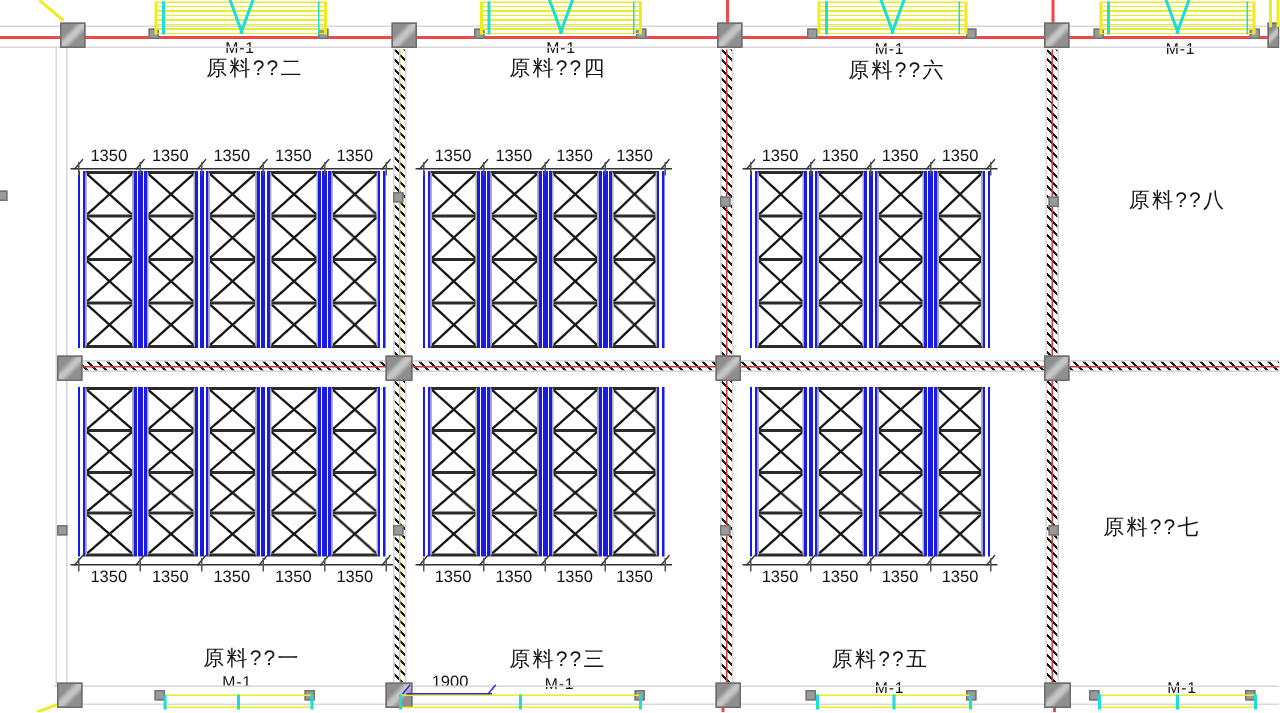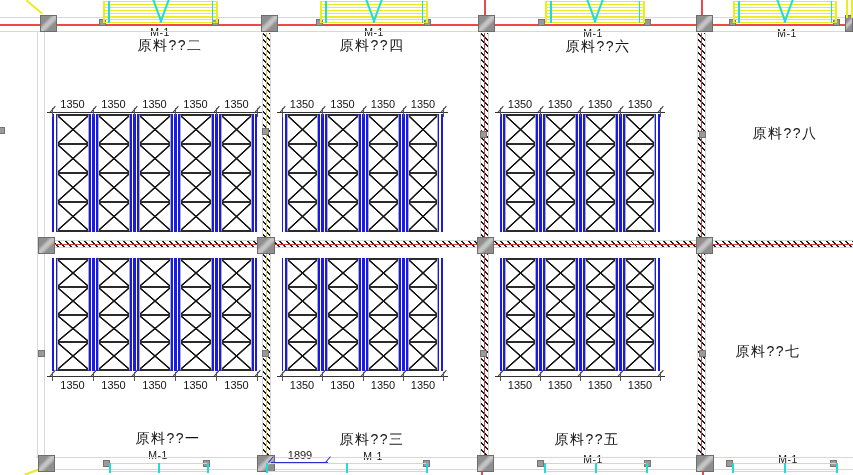--- a/index.html
+++ b/index.html
@@ -33,21 +33,21 @@
 
   <div class="lbl door-lbl" style="left:160px;top:26px">M-1</div>
   <div class="lbl door-lbl" style="left:374px;top:26px">M-1</div>
   <div class="lbl door-lbl" style="left:593px;top:27px">M-1</div>
   <div class="lbl door-lbl" style="left:787px;top:27px">M-1</div>
   <div class="lbl door-lbl" style="left:158px;top:449px">M-1</div>
   <div class="lbl door-lbl" style="left:373px;top:450px">M-1</div>
   <div class="lbl door-lbl" style="left:593px;top:453px">M-1</div>
   <div class="lbl door-lbl" style="left:788px;top:453px">M-1</div>
 
-  <div class="lbl dim-lbl" style="left:300px;top:449px">1899</div>
+  <div class="lbl dim-lbl" style="left:300px;top:449px">1900</div>
 <div style="position: absolute; left: 0px; top: 17px; width: 853px; height: 1px; background: rgb(216, 216, 216);"></div>
     <div style="position: absolute; left: 0px; top: 31px; width: 853px; height: 1px; background: rgb(216, 216, 216);"></div>
     <div style="position: absolute; left: 0px; top: 24px; width: 853px; height: 1.5px; background: rgb(238, 72, 72);"></div>
     <div style="position: absolute; left: 36px; top: 457px; width: 817px; height: 1px; background: rgb(216, 216, 216);"></div>
     <div style="position: absolute; left: 36px; top: 469px; width: 817px; height: 1px; background: rgb(216, 216, 216);"></div>
     <div style="position: absolute; left: 37px; top: 31px; width: 1px; height: 427px; background: rgb(216, 216, 216);"></div>
     <div style="position: absolute; left: 44px; top: 31px; width: 1px; height: 427px; background: rgb(216, 216, 216);"></div>
     <div style="position: absolute; left: 46px; top: 240px; width: 807px; height: 8px; border-top: 1px solid rgb(216, 216, 216); border-bottom: 1px solid rgb(216, 216, 216); background-image: repeating-linear-gradient(45deg, rgba(255, 255, 255, 0) 0px, rgba(255, 255, 255, 0) 3.2px, rgb(28, 28, 28) 3.2px, rgb(28, 28, 28) 4.6px);">
       <div style="position: absolute; left: 0px; top: 2.6px; width: 100%; height: 1.5px; background: rgb(201, 58, 58);"></div>
     </div>

